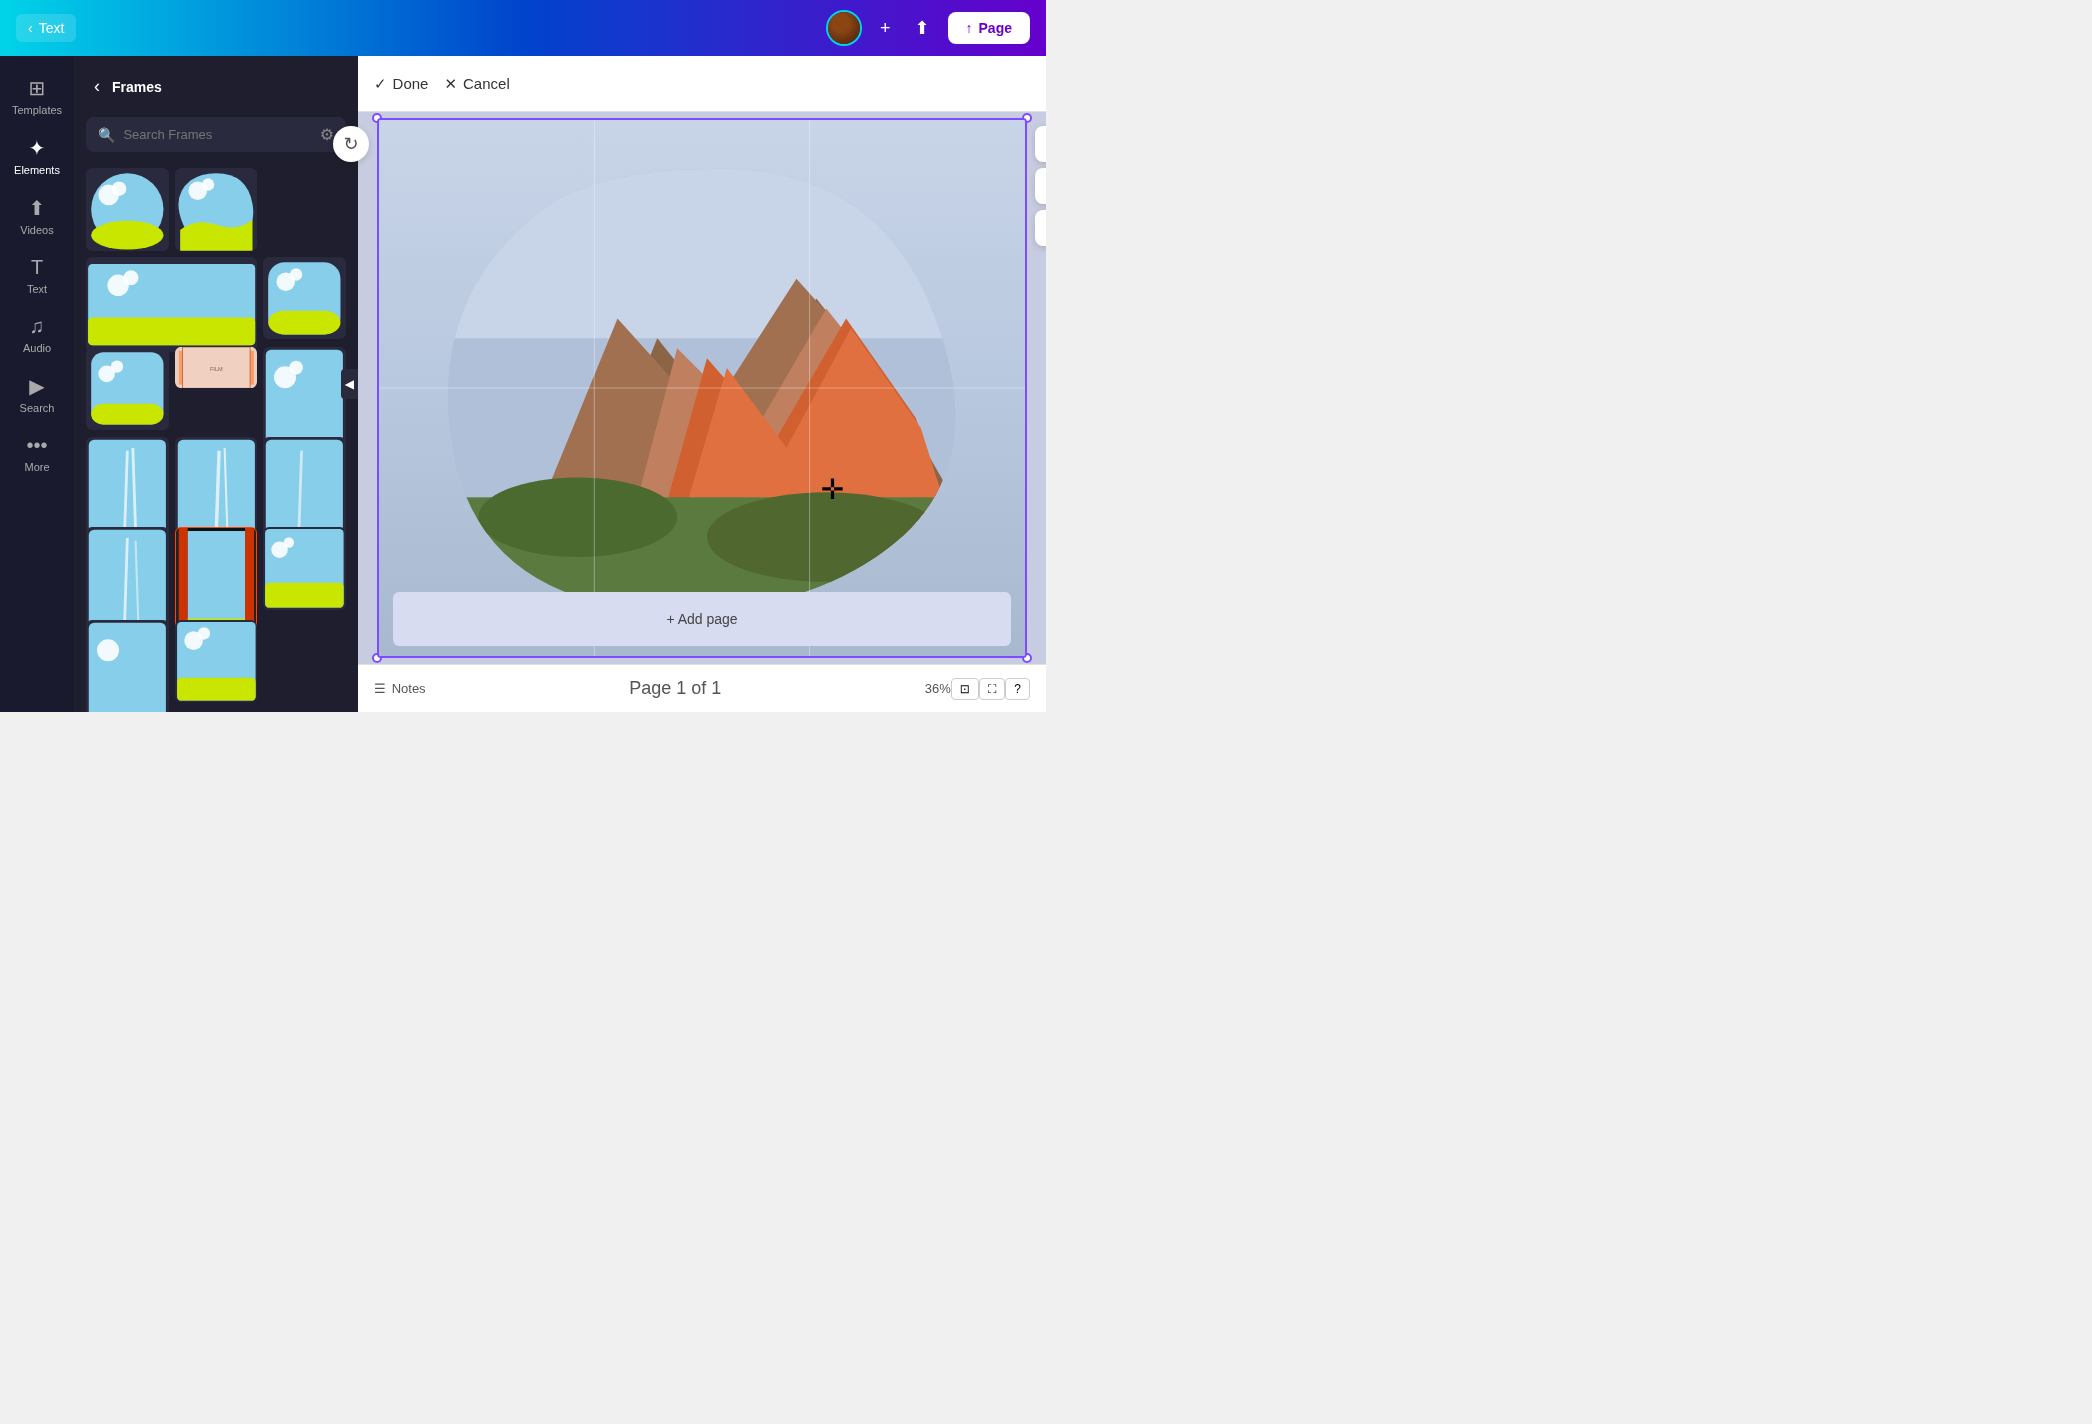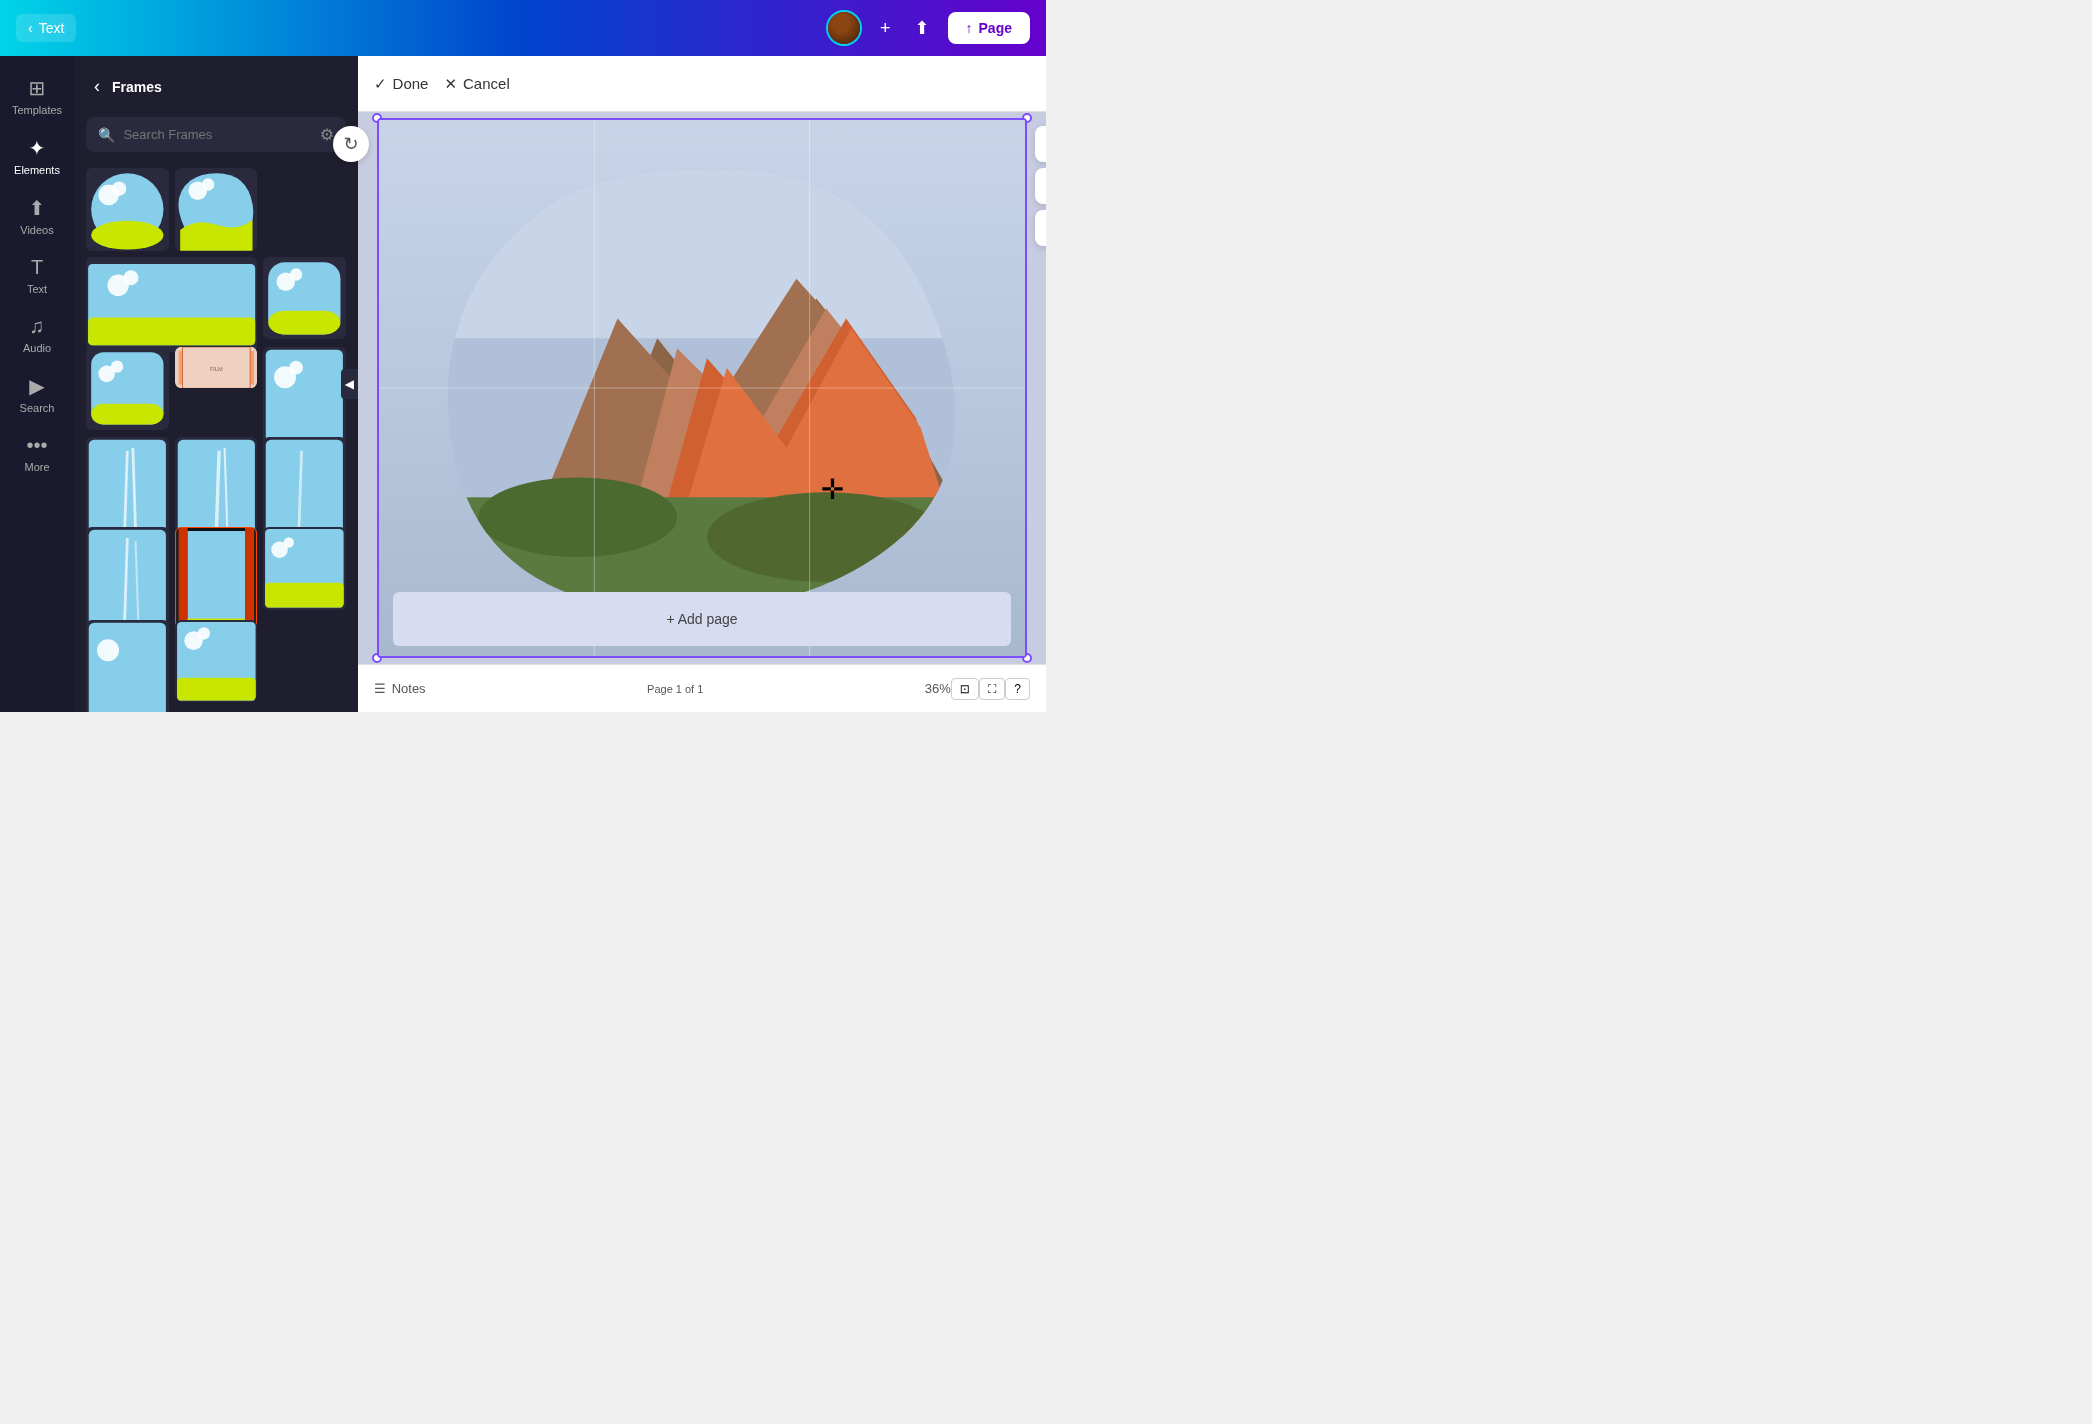--- a/index.html
+++ b/index.html
@@ -238,21 +238,21 @@
       padding: 0 16px;
       gap: 16px;
     }
     .notes-btn {
       display: flex; align-items: center; gap: 6px;
       background: none; border: none; cursor: pointer;
       font-size: 13px; color: #555;
     }
     .page-info {
       margin: 0 auto;
-      font-size: 11px; color: #555;
+      font-size: 18px; color: #555;
     }
     .zoom-info {
       display: flex; align-items: center; gap: 0;
       font-size: 13px; color: #555;
     }
     .page-btn {
       background: none; border: 1px solid #ccc;
       border-radius: 4px; padding: 3px 8px;
       cursor: pointer; font-size: 12px;
     }

